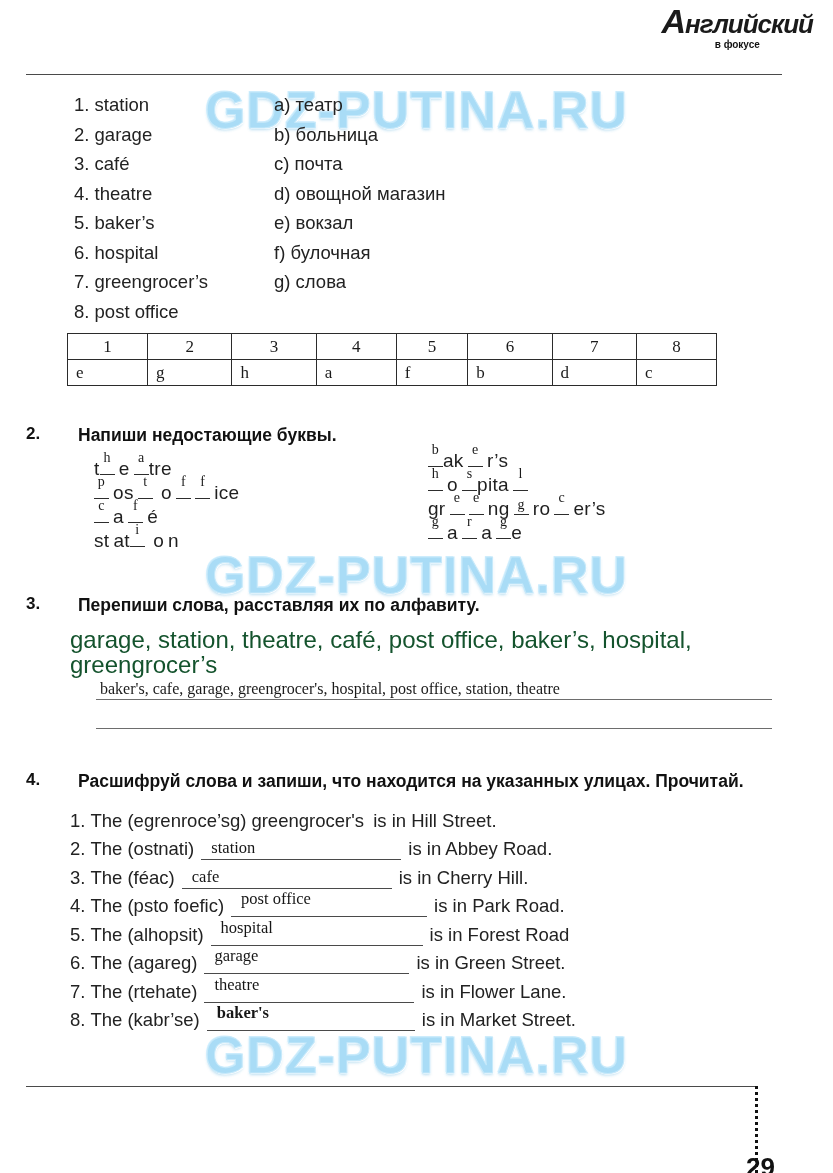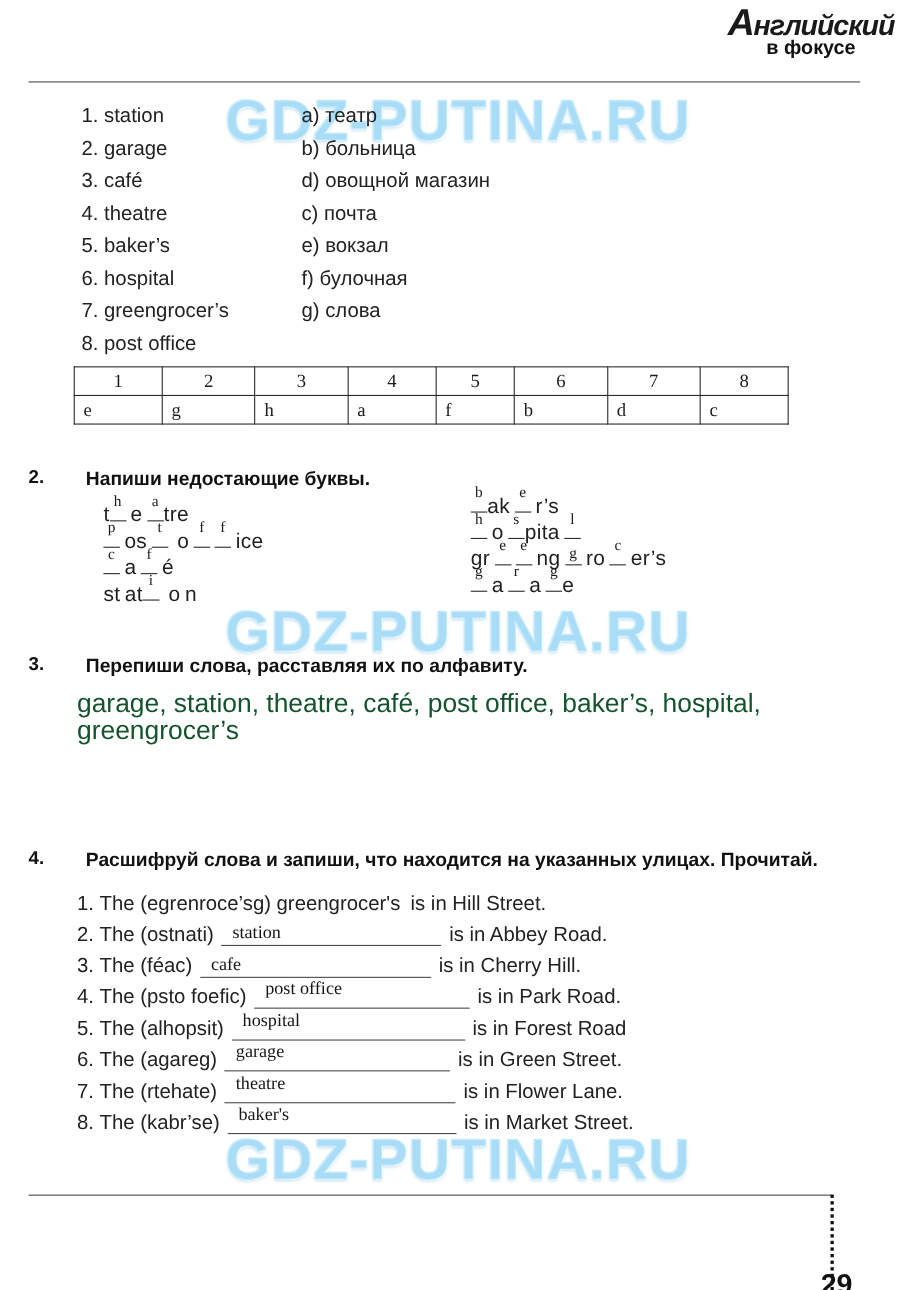--- a/index.html
+++ b/index.html
@@ -44,21 +44,21 @@
     text-align: center; z-index: 8;
   }
   .logo-main {
     font-weight: bold; font-style: italic;
     font-size: 26px; line-height: 26px;
     color: #1a1a1a;
     letter-spacing: -1px;
   }
   .logo-main .big { font-size: 34px; }
   .logo-sub {
-    font-weight: bold; font-size: 18px; line-height: 15px;
+    font-weight: bold; font-size: 10px; line-height: 15px;
     color: #111;
     text-align: center;
   }
 
   .rule-top {
     position: absolute; left: 26px; top: 74px; width: 756px;
     border-top: 1.6px solid #4a4a4a;
   }
   .rule-bottom {
     position: absolute; left: 26px; top: 1086px; width: 730px;
@@ -212,22 +212,22 @@
         <div class="row">3. café</div>
         <div class="row">4. theatre</div>
         <div class="row">5. baker’s</div>
         <div class="row">6. hospital</div>
         <div class="row">7. greengrocer’s</div>
         <div class="row">8. post office</div>
       </div>
       <div class="col right">
         <div class="row">a) театр</div>
         <div class="row">b) больница</div>
+        <div class="row">c) почта</div>
         <div class="row">d) овощной магазин</div>
-        <div class="row">c) почта</div>
         <div class="row">e) вокзал</div>
         <div class="row">f) булочная</div>
         <div class="row">g) слова</div>
       </div>
     </div>
   </div>
 
   <table class="ans-table">
     <tbody>
         <tr class="head">
@@ -271,20 +271,25 @@
         </div>
     </div>
   </div>
 
   <div class="wm wm-2">GDZ-PUTINA.RU</div>
 
   <div class="task ex3">
     <div class="task-num">3.</div>
     <div class="task-title">Перепиши слова, расставляя их по алфавиту.</div>
     <div class="ex3-words">garage, station, theatre, café, post office, baker’s, hospital, greengrocer’s</div>
+    <div class="ex3-ans">
+      <div class="hand">baker's, cafe, garage, greengrocer's, hospital, post office, station, theatre</div>
+      <div class="ln"></div>
+      <div class="ln second"></div>
+    </div>
   </div>
 
   <div class="task ex4">
     <div class="task-num">4.</div>
     <div class="task-title ex4-title">Расшифруй слова и запиши, что находится на указанных улицах. Прочитай.</div>
     <div class="ex4-list" id="ex4-list">
         <div class="ex4-row">
           <span class="idx">1.</span>
           <span class="pre">The (egrenroce’sg)</span>
           <span class="inline-ans">greengrocer's</span>
@@ -335,21 +340,21 @@
           <span class="idx">7.</span>
           <span class="pre">The (rtehate)</span>
           <span class="gap" style="width: 210px;">
             <span class="hand raised">theatre</span>
           </span>
           <span class="post">is in Flower Lane.</span>
         </div>
         <div class="ex4-row">
           <span class="idx">8.</span>
           <span class="pre">The (kabr’se)</span>
-          <span class="gap" style="width: 208px;">
+          <span class="gap" style="width: 208px; font-weight: bold;">
             <span class="hand raised">baker's</span>
           </span>
           <span class="post">is in Market Street.</span>
         </div>
       </div>
   </div>
 
   <div class="wm wm-3">GDZ-PUTINA.RU</div>
 
   <div class="rule-bottom"></div>

